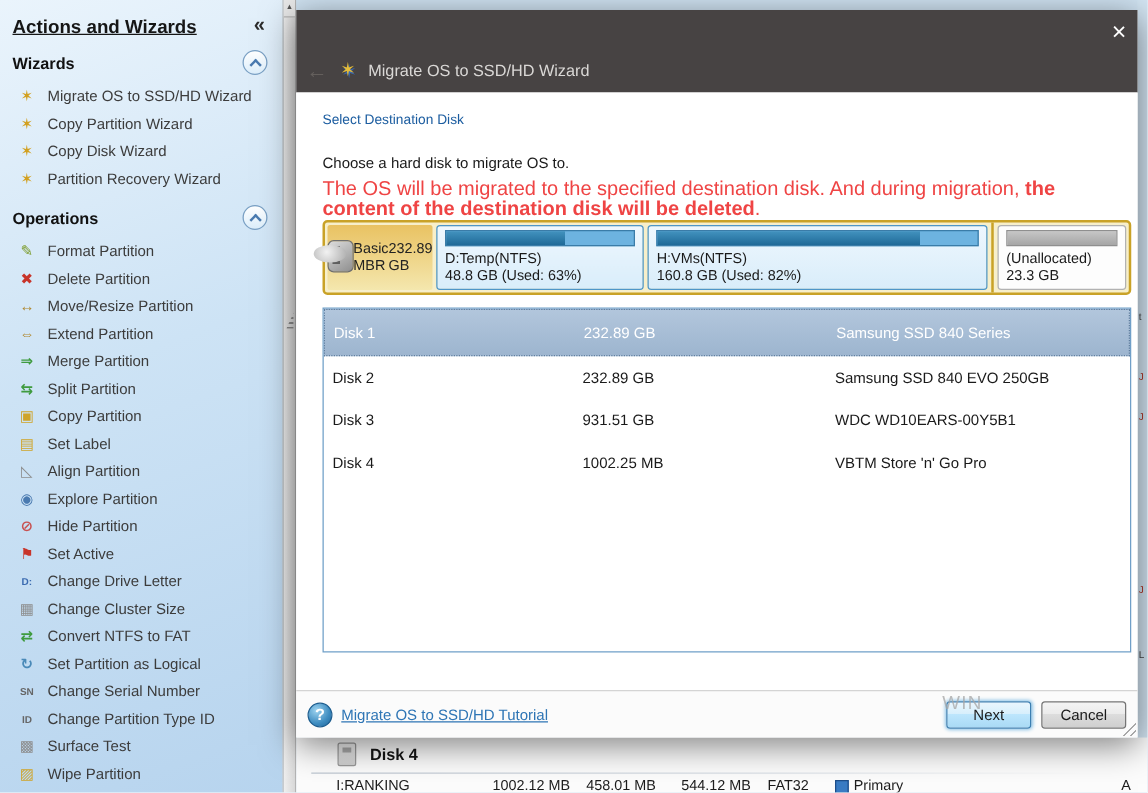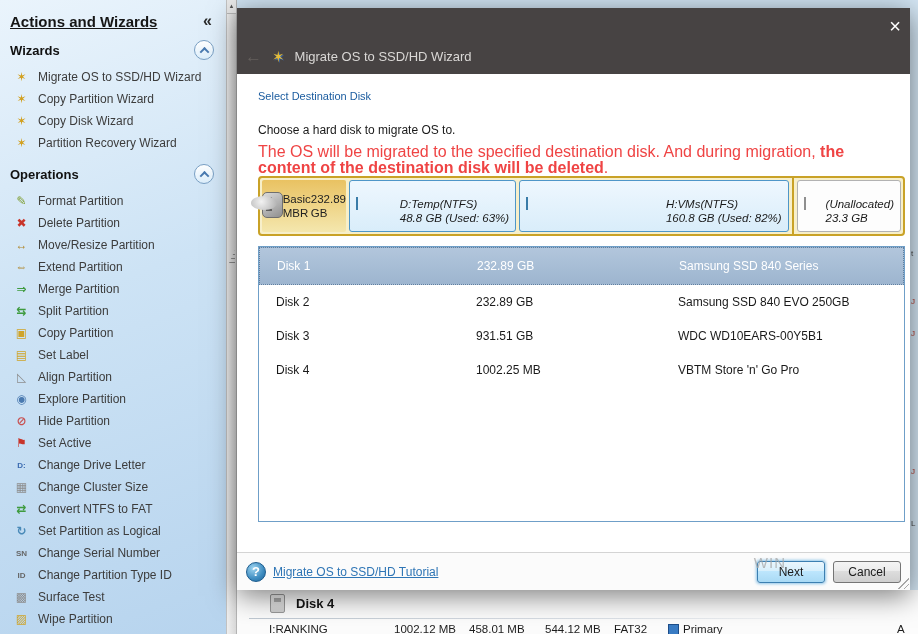--- a/index.html
+++ b/index.html
@@ -69,44 +69,44 @@
   .dm-icon-cell{width:84px;flex:0 0 84px;background:linear-gradient(#e9c262,#f4e7ae);
                 display:flex;flex-direction:row;align-items:center;justify-content:center;
                 font-size:11.5px;color:#222;line-height:14px;border-radius:2px;}
   .hd-ic{width:52px;height:24px;border:1px solid #6f6f6f;border-radius:5px;
          background:linear-gradient(145deg,#dcdcdc,#8f8f8f);position:relative;margin-bottom:2px;}
   .hd-ic::after{content:"";position:absolute;right:5px;top:3px;width:26px;height:14px;border-radius:50%;
                 background:radial-gradient(circle at 40% 40%,#f2f2f2,#ababab);}
   .hd-ic::before{content:"";position:absolute;left:3px;top:4px;width:6px;height:15px;
                  background:repeating-linear-gradient(180deg,#5f5f5f 0 2px,transparent 2px 4px);}
   .parts{flex:1;display:flex;margin-left:3px;}
-  .part{display:flex;flex-direction:row;justify-content:space-between;box-sizing:border-box;
+  .part{display:flex;flex-direction:column;justify-content:space-between;box-sizing:border-box;
         border:1px solid #4e96c8;border-radius:3px;background:linear-gradient(#eef7fe,#d9edfa);
-        padding:16px 6px;margin-right:3px;min-width:0;overflow:hidden;font-style:italic;}
+        padding:3px 6px;margin-right:3px;min-width:0;overflow:hidden;}
   .part.unalloc{border:1px solid #b2b2b2;background:#fdfdfd;margin-right:0;min-width:82px;}
   .un-sep{width:2px;background:#c9a227;margin:-2px 3px -2px 0;flex:0 0 2px;}
   .pbar{height:13px;border:1px solid #3a7ca8;background:#6db3e0;box-sizing:border-box;}
   .pfill{height:100%;background:linear-gradient(#4292be,#1f6a98);}
   .gbar{height:13px;border:1px solid #8f8f8f;background:linear-gradient(#c6c6c6,#a6a6a6);box-sizing:border-box;}
   .plabel,.pinfo{font-size:11.5px;color:#1a1a1a;line-height:14px;white-space:nowrap;}
 
   
   .dtable{position:absolute;left:21px;top:172px;width:647px;height:276px;border:1px solid #6f9fc8;
           background:#fff;box-sizing:border-box;overflow:hidden;}
   .thead{display:flex;height:26px;background:linear-gradient(#ffffff,#e4eef8 65%,#d7e6f4);
          border-bottom:1px solid #8fb4d4;box-sizing:border-box;}
   .th{font-size:12px;color:#1a1a1a;padding:6px 0 0 7px;box-sizing:border-box;}
   .th + .th{border-left:1px solid #a8c6de;}
   .c0{width:200px;flex:0 0 200px;}
   .c1{width:202px;flex:0 0 202px;}
   .c2{flex:1;}
   .trow{display:flex;align-items:center;height:34px;font-size:12px;color:#1a1a1a;cursor:pointer;}
   .trow.sel{background:linear-gradient(#b2c6dc,#9db5cf);color:#fff;
             border:1px dotted #5f7e9e;box-sizing:border-box;height:38px;}
-  .tc{padding-left:17px;box-sizing:border-box;white-space:nowrap;overflow:hidden;}
+  .tc{padding-left:7px;box-sizing:border-box;white-space:nowrap;overflow:hidden;}
 
   
   .dfooter{position:absolute;left:0;right:0;bottom:0;height:38px;background:#fbfbfb;
            border-top:1px solid #d4d4d4;display:flex;align-items:center;padding:0 9px;box-sizing:border-box;}
   .help-ic{width:20px;height:20px;border-radius:50%;flex:0 0 20px;
            background:radial-gradient(circle at 35% 30%,#9ed4f0,#3e8cc0 60%,#1f6398);
            border:1px solid #1c5c8e;color:#fff;font-weight:bold;font-size:13px;
            display:flex;align-items:center;justify-content:center;margin-right:7px;box-sizing:border-box;}
   .tut-link{font-size:12px;color:#2e75b5;text-decoration:underline;cursor:pointer;}
   .fbtns{margin-left:auto;display:flex;gap:8px;align-items:center;}

